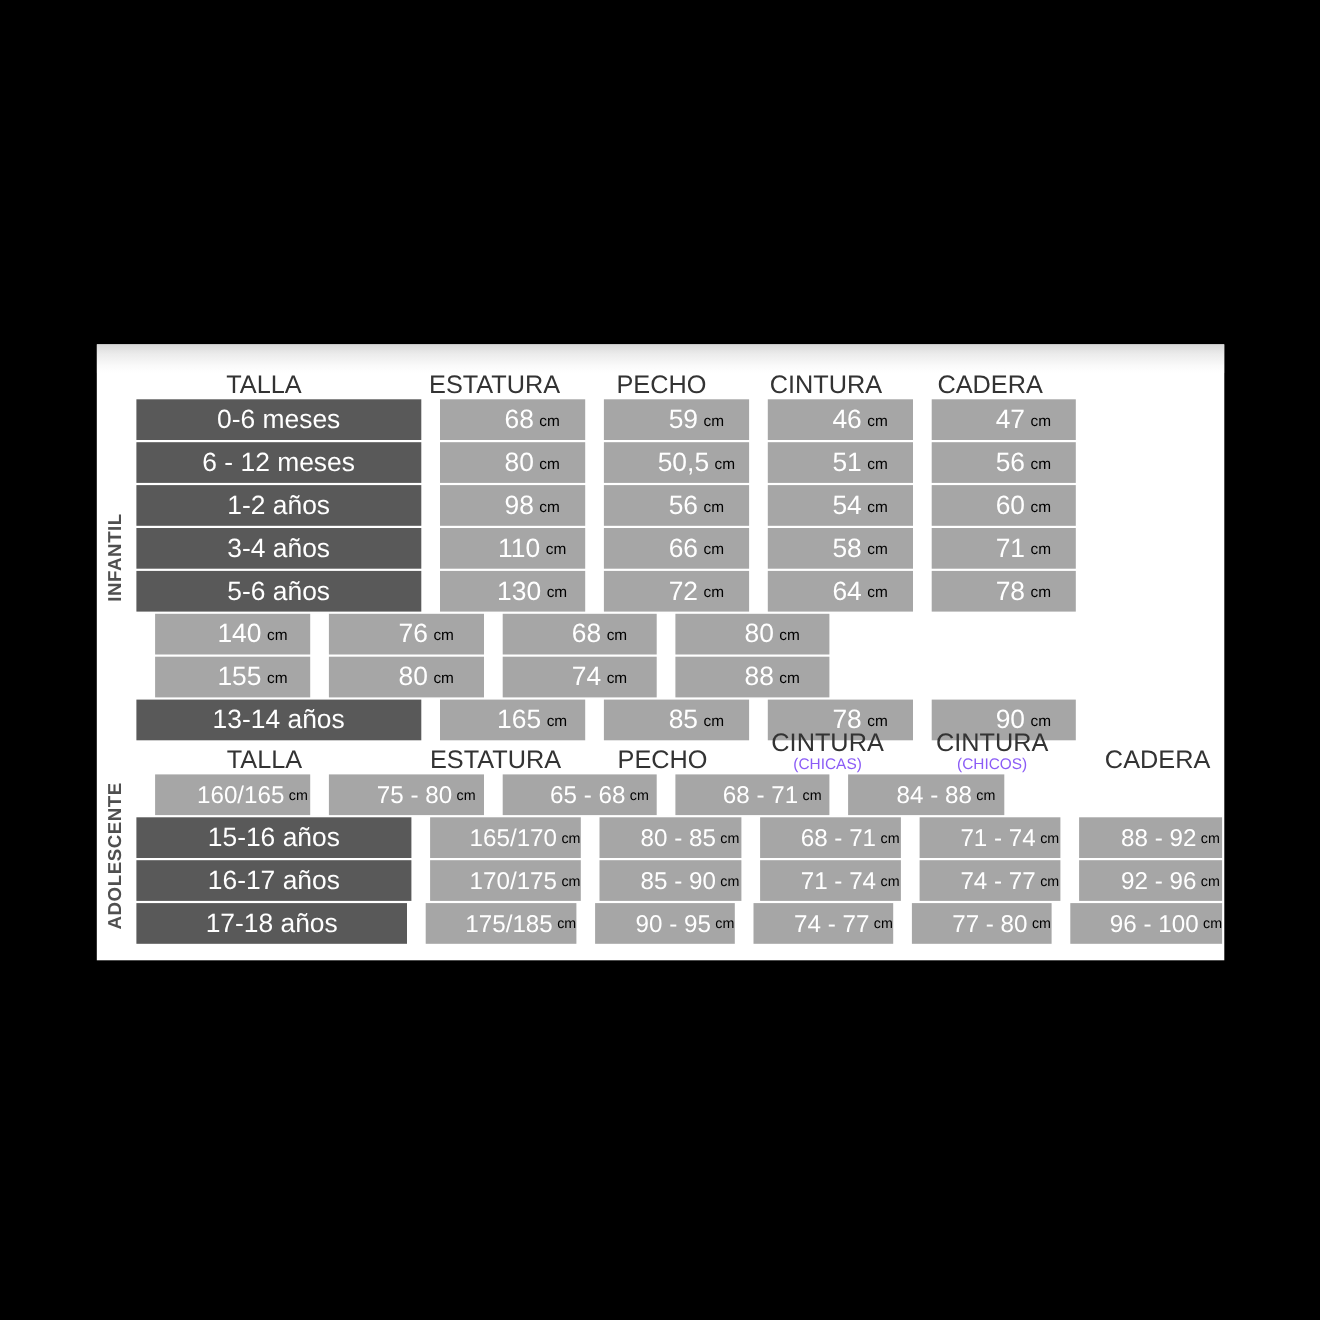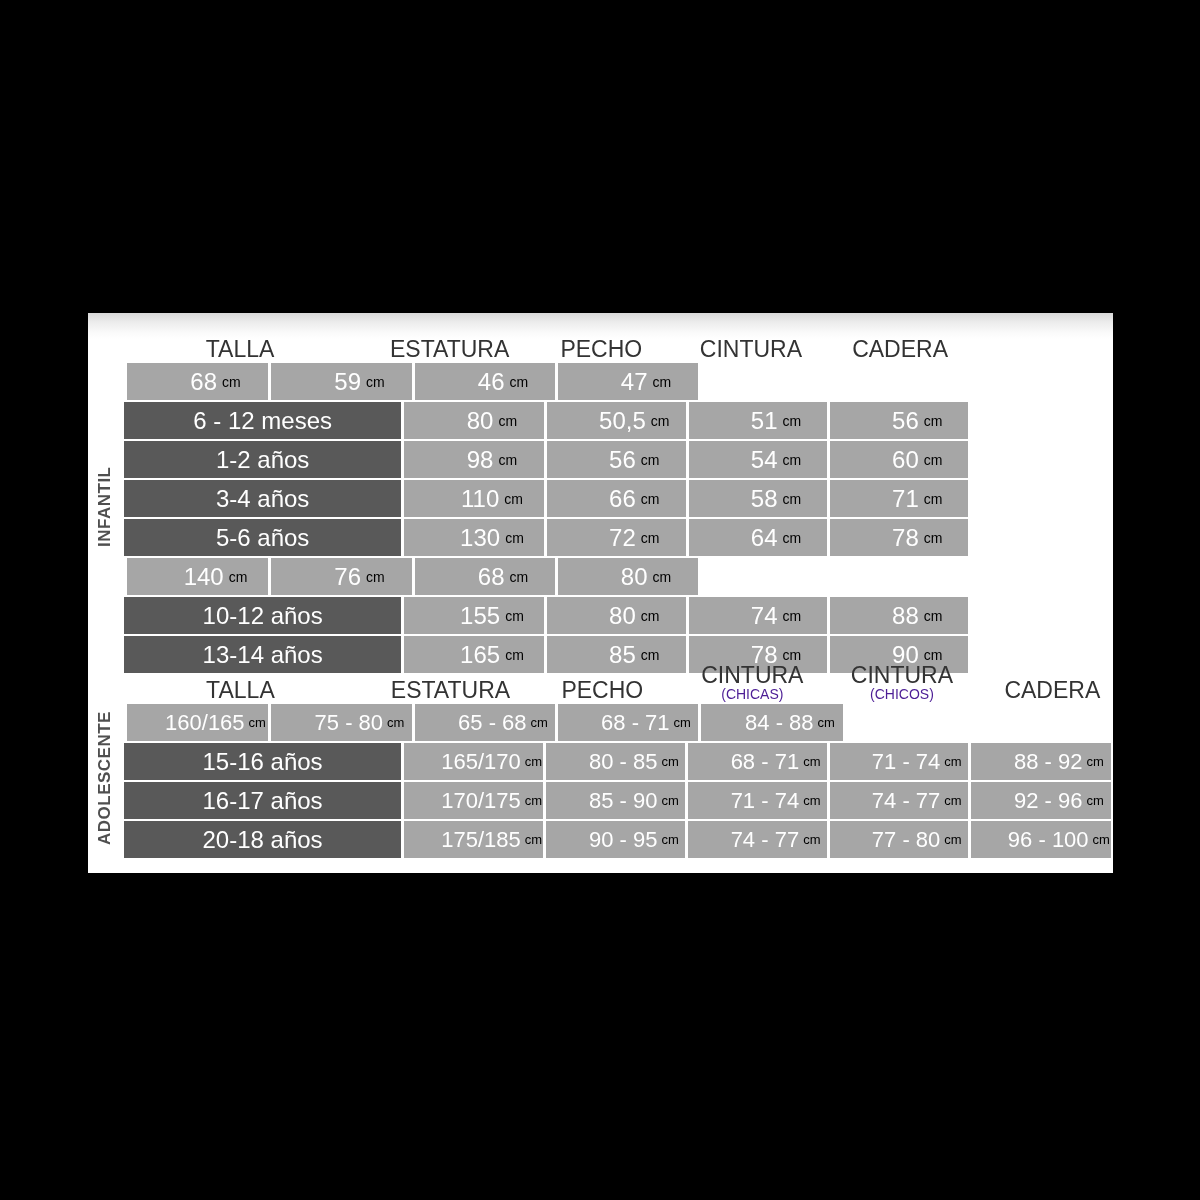--- a/index.html
+++ b/index.html
@@ -72,21 +72,21 @@
     font-size: 23px;
     text-align: center;
     line-height: 1.0;
     padding-bottom: 2px;
     box-sizing: border-box;
   }
   .head-cell .sub {
     display: block;
     font-size: 14px;
     line-height: 1.05;
-    color: #4c1d95;
+    color: #8b5cf6;
   }
 
   .data-row {
     display: flex;
     height: 37px;
     margin-bottom: 2px;
   }
   .cell {
     box-sizing: border-box;
     display: flex;
@@ -94,21 +94,21 @@
     justify-content: center;
     color: #ffffff;
     font-size: 24px;
     white-space: nowrap;
   }
   .cell.size {
     background: #595959;
   }
   .cell.meas {
     background: #a6a6a6;
-    margin-left: 3px;
+    margin-left: 17px;
     padding-left: 36px;
   }
   .cell .unit {
     font-size: 14px;
     margin-left: 5px;
     color: #000000;
   }
 
   
   #table-infantil .c0 { width: 282px; }
@@ -153,20 +153,21 @@
       <div class="head-cell c3">
         <span>CINTURA</span>
       </div>
       <div class="head-cell c4">
         <span>CADERA</span>
       </div>
       <div class="head-cell spacer"></div>
     </div>
 
     <div class="data-row">
+      <div class="cell size c0">0-6 meses</div>
       <div class="cell meas c1">
           <span>68</span>
           <span class="unit">cm</span>
         </div>
       <div class="cell meas c2">
           <span>59</span>
           <span class="unit">cm</span>
         </div>
       <div class="cell meas c3">
           <span>46</span>
@@ -277,21 +278,20 @@
           <span class="unit">cm</span>
         </div>
       <div class="cell meas c4">
           <span>80</span>
           <span class="unit">cm</span>
         </div>
       <div class="spacer"></div>
     </div>
 
     <div class="data-row">
-      <div class="cell size c0">10-12 años</div>
       <div class="cell meas c1">
           <span>155</span>
           <span class="unit">cm</span>
         </div>
       <div class="cell meas c2">
           <span>80</span>
           <span class="unit">cm</span>
         </div>
       <div class="cell meas c3">
           <span>74</span>
@@ -419,21 +419,21 @@
           <span>74 - 77</span>
           <span class="unit">cm</span>
         </div>
       <div class="cell meas c5">
           <span>92 - 96</span>
           <span class="unit">cm</span>
         </div>
     </div>
 
     <div class="data-row">
-      <div class="cell size c0">20-18 años</div>
+      <div class="cell size c0">17-18 años</div>
       <div class="cell meas c1">
           <span>175/185</span>
           <span class="unit">cm</span>
         </div>
       <div class="cell meas c2">
           <span>90 - 95</span>
           <span class="unit">cm</span>
         </div>
       <div class="cell meas c3">
           <span>74 - 77</span>

